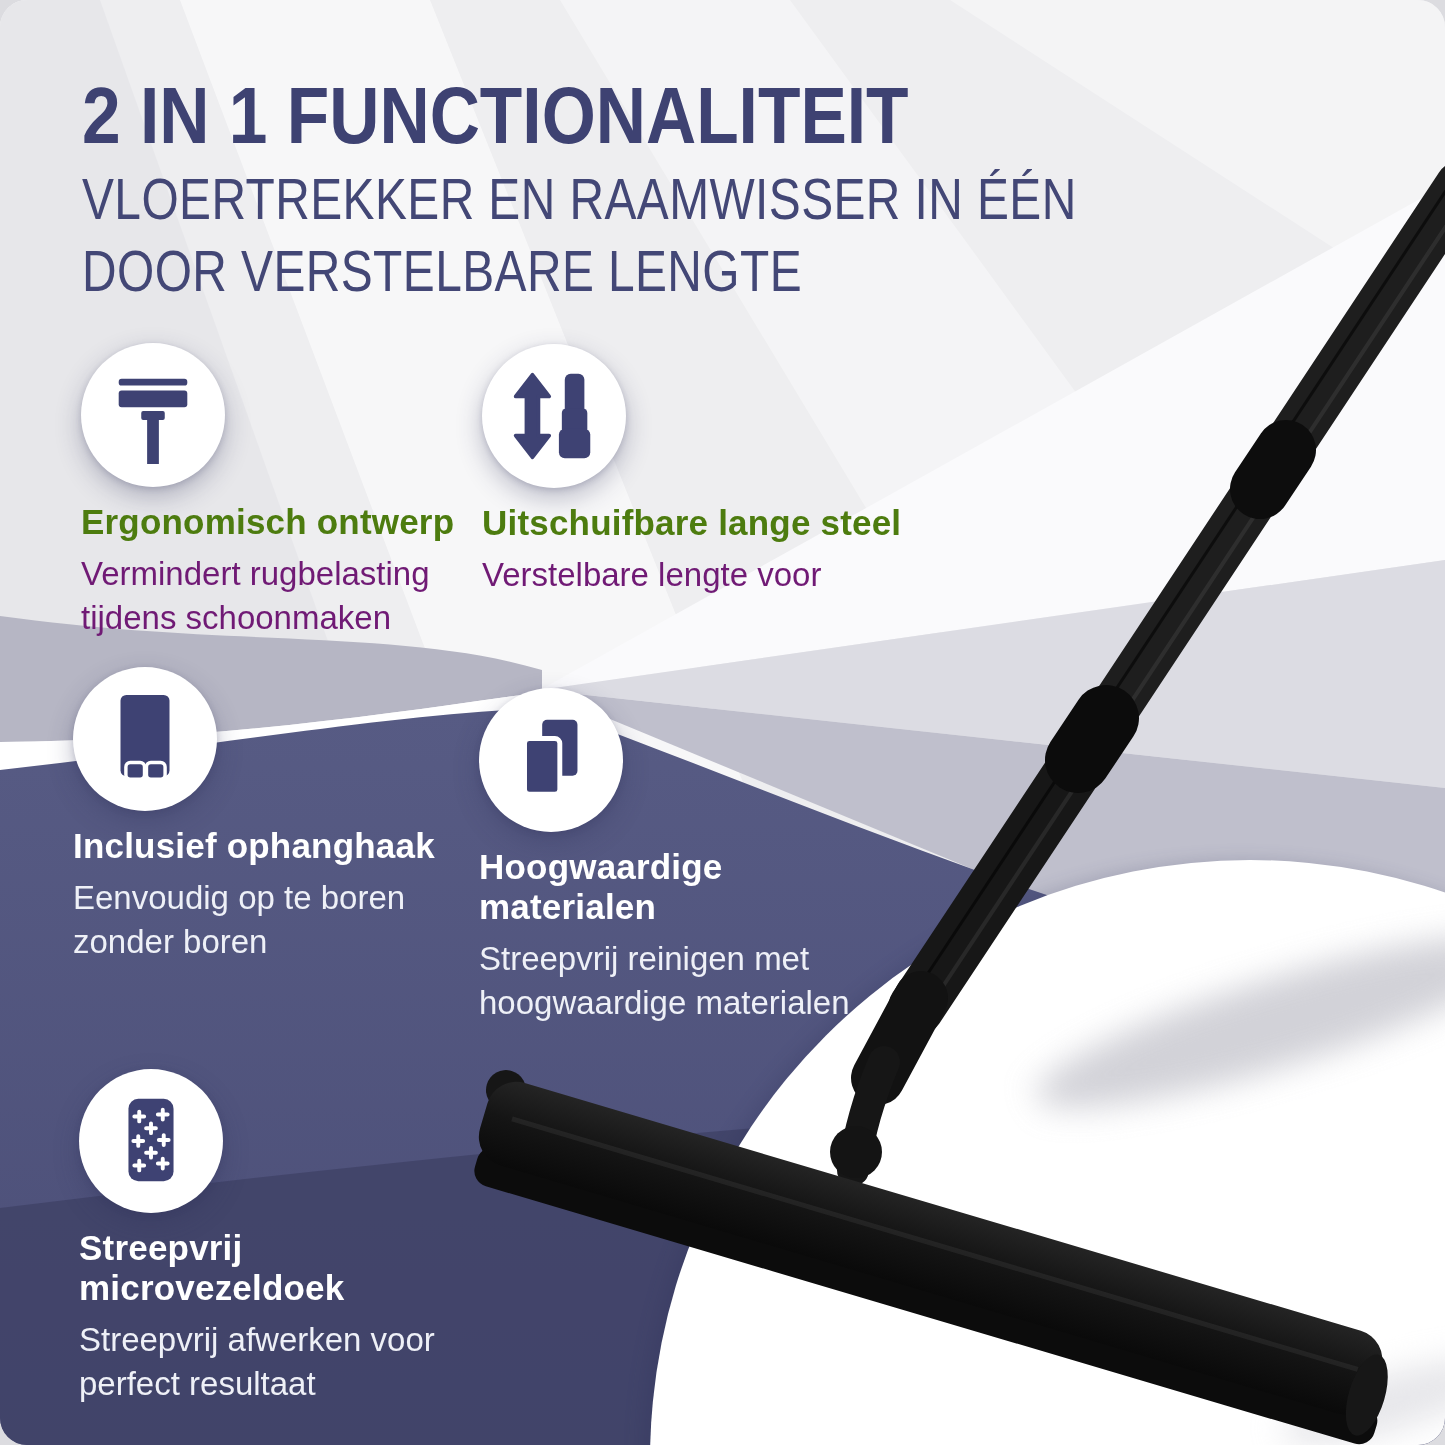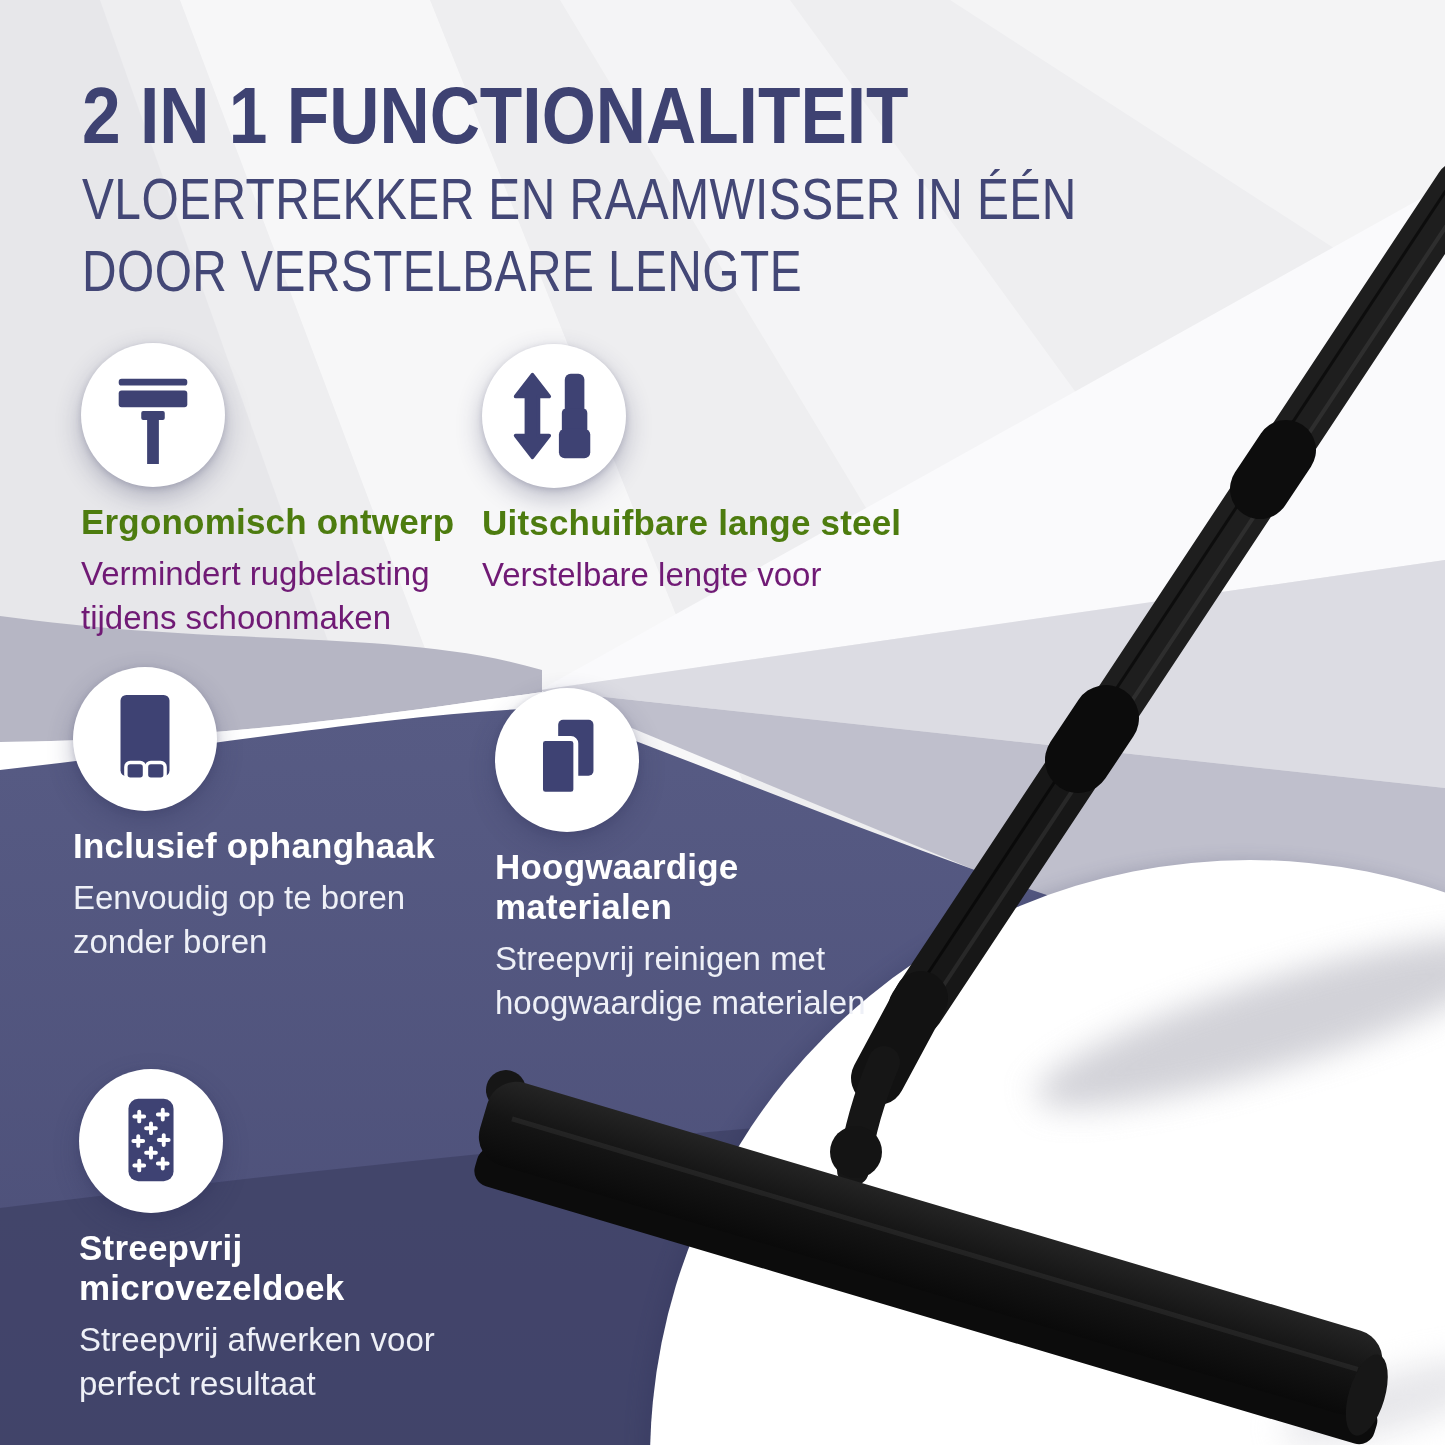--- a/index.html
+++ b/index.html
@@ -1,19 +1,20 @@
 <!DOCTYPE html>
 <html><head>
 <meta charset="utf-8">
 <style>
   html,body{margin:0;padding:0;background:#dcdce0;}
   #canvas{
     position:relative;width:1445px;height:1445px;overflow:hidden;
     background:#eeeef0;
     font-family:"Liberation Sans","DejaVu Sans",sans-serif;
+    border-radius:27px;
   }
   #bg-svg{position:absolute;inset:0;display:block;}
   
   .h1{
     position:absolute;left:82px;top:70px;
     font-size:79px;font-weight:700;color:#3e4272;
     letter-spacing:0px;white-space:nowrap;
     transform:scaleX(.88);transform-origin:left top;
   }
   .sub{
@@ -159,21 +160,21 @@
         <rect class="ic" x="51.5" y="74" width="19" height="17" rx="4.5" stroke="#ffffff" stroke-width="3.5"></rect>
       </svg>
     </div>
     <div class="ftext">
       <div class="ftitle">Inclusief ophanghaak</div>
       <div class="fline">Eenvoudig op te boren</div>
       <div class="fline">zonder boren</div>
     </div>
   </div>
 
-  <div class="feature dark" style="left:479px;top:688px;margin-left:16px;">
+  <div class="feature dark" style="left:479px;top:688px;">
     <div class="fcircle">
       <svg viewBox="0 0 100 100">
         <rect class="ic" x="41" y="9" width="36" height="57" rx="5"></rect>
         <rect class="ic" x="23" y="28" width="36" height="57" rx="5" stroke="#ffffff" stroke-width="5"></rect>
       </svg>
     </div>
     <div class="ftext">
       <div class="ftitle">Hoogwaardige materialen</div>
       <div class="fline">Streepvrij reinigen met</div>
       <div class="fline">hoogwaardige materialen</div>

